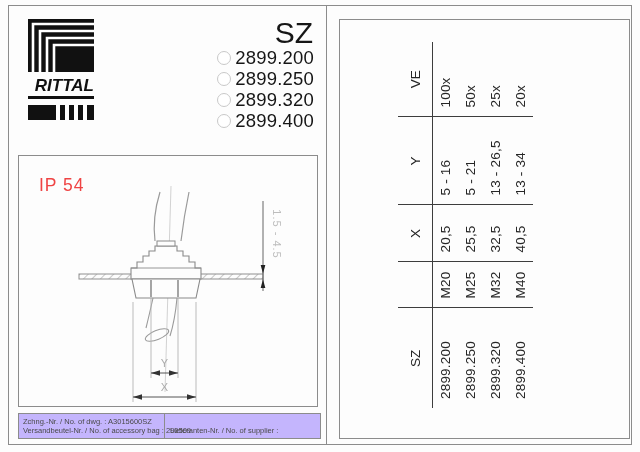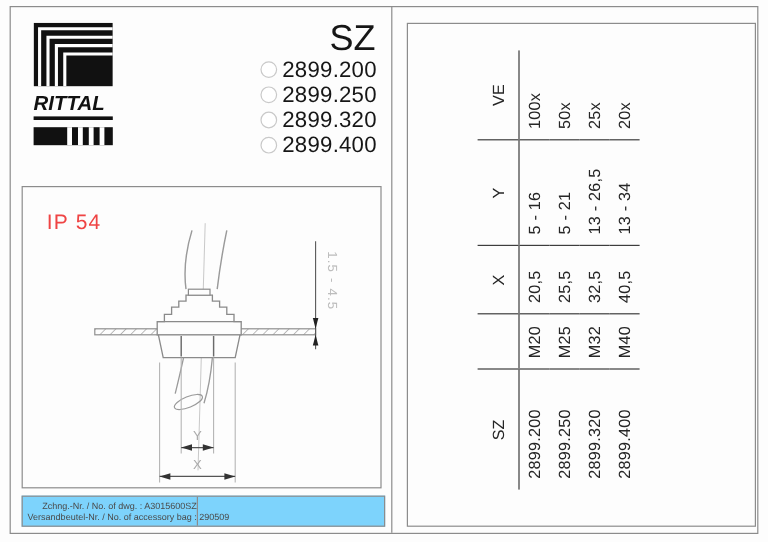--- a/index.html
+++ b/index.html
@@ -7,40 +7,40 @@
     width:640px;height:452px;position:relative;background:#fdfdfd;
     font-family:"Liberation Sans", sans-serif;color:#1a1a1a;overflow:hidden;
   }
   .page-frame{position:absolute;left:8px;top:5px;width:622px;height:438px;border:1px solid #8c8c8c;}
   .mid-divider{position:absolute;left:326px;top:5px;width:1px;height:439px;background:#8c8c8c;}
 
   
   .logo{position:absolute;left:28px;top:19px;width:66px;}
   .logo-word{
     font-style:italic;font-weight:bold;font-size:17px;line-height:20px;
-    letter-spacing:0px;color:#111;text-align:left;width:66px;
+    letter-spacing:0px;color:#111;text-align:right;width:66px;
     border-bottom:3px solid #111;padding-bottom:0px;
   }
   .logo-bar{position:relative;margin-top:6px;width:66px;height:15px;background:#111;}
   .logo-bar i{position:absolute;top:0;width:3.5px;height:15px;background:#fff;}
 
   
   .sz-title{position:absolute;left:220px;top:18px;width:93px;text-align:right;
     font-size:30px;line-height:30px;color:#161616;}
   .order-row{position:absolute;left:217px;width:97px;height:20px;display:flex;align-items:center;}
   .order-circle{width:12px;height:12px;border:1.6px solid #c9c9c9;border-radius:50%;flex:0 0 auto;background:#fff;}
   .order-num{flex:1;text-align:right;font-size:18.5px;letter-spacing:.2px;color:#161616;}
 
   
   .draw-frame{position:absolute;left:18px;top:155px;width:298px;height:250px;border:1px solid #8c8c8c;background:#fdfdfd;}
   .ip-label{position:absolute;left:20px;top:19px;font-size:17.5px;letter-spacing:1px;color:#ef4444;}
   .draw-svg{position:absolute;left:0;top:0;}
 
   
-  .strip{position:absolute;left:18px;top:413px;width:301px;height:24px;border:1px solid #8c8c8c;display:flex;background:#7dd3fc;text-align:right;}
+  .strip{position:absolute;left:18px;top:413px;width:301px;height:24px;border:1px solid #8c8c8c;display:flex;background:#c4b5fd;}
   .strip-left{width:146px;border-right:1px solid #8c8c8c;padding:2.5px 0 0 4px;box-sizing:border-box;}
   .strip-left div{font-size:7.5px;line-height:9px;color:#4a4a4a;white-space:nowrap;}
   .strip-right{flex:1;padding:12px 0 0 5px;box-sizing:border-box;font-size:7.5px;line-height:9px;color:#4a4a4a;white-space:nowrap;}
 
   
   .right-inner{position:absolute;left:339px;top:19px;width:289px;height:418px;border:1px solid #8c8c8c;}
   .table-wrap{position:absolute;left:278px;top:162px;width:366px;height:126px;transform:rotate(-90deg);}
   table.spec{border-collapse:collapse;table-layout:fixed;width:366px;font-size:13.5px;color:#262626;}
   table.spec th{height:32px;font-weight:normal;text-align:center;vertical-align:middle;
     border-bottom:1.3px solid #3d3d3d;font-size:13.5px;}
@@ -140,20 +140,21 @@
     <polygon points="244,123 241.7,132 246.3,132" fill="#222"></polygon>
     <text x="254" y="78" text-anchor="middle" font-size="11" letter-spacing="1" fill="#bdbdbd" transform="rotate(90 254 78)">1.5 - 4.5</text>
   </svg>
 </div>
 
 <div class="strip">
   <div class="strip-left">
     <div>Zchng.-Nr. / No. of dwg. : A3015600SZ</div>
     <div>Versandbeutel-Nr. / No. of accessory bag : 290509</div>
   </div>
+  <div class="strip-right">Lieferanten-Nr. / No. of supplier :</div>
 </div>
 
 <div class="right-inner"></div>
 
 <div class="table-wrap">
   <table class="spec">
     <colgroup>
       <col class="c-sz">
         <col class="c-m">
         <col class="c-x">

